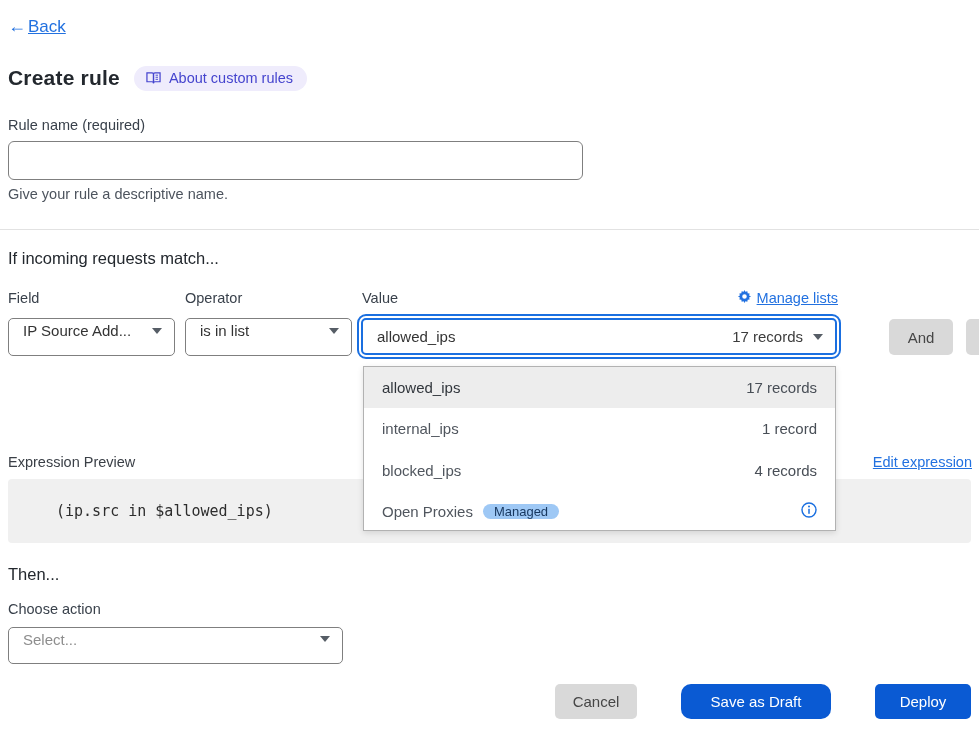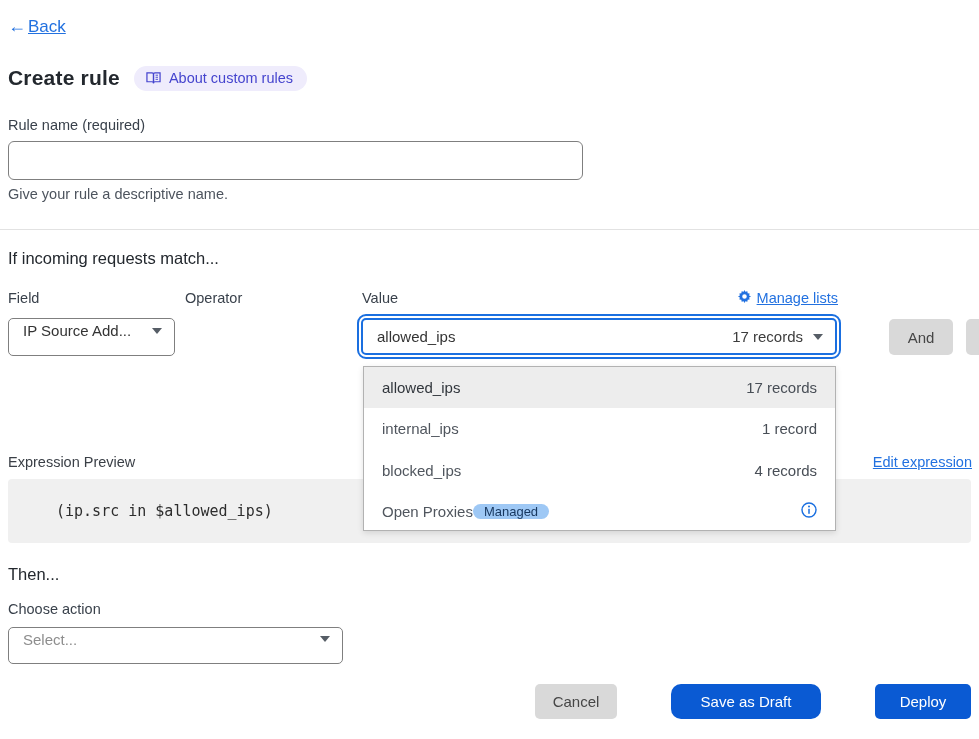--- a/index.html
+++ b/index.html
@@ -55,33 +55,33 @@
   .btn-gray { background:#d9d9d9; color:#464646; }
   .btn-blue { background:#0a5ad3; color:#ffffff; }
 
   
   .dropdown { position:absolute; left:363px; top:366px; width:473px; height:165px; background:#fff;
               border:1px solid #b2b2b2; box-shadow:0 2px 6px rgba(0,0,0,.12); z-index:10; }
   .dd-row { height:41.25px; display:flex; align-items:center; justify-content:space-between;
             padding:0 18px; font-size:15px; color:#50565e; cursor:pointer; }
   .dd-row.selected { background:#ededed; color:#31363c; }
   .dd-row .meta { color:#484e56; }
-  .dd-name-wrap { display:flex; align-items:center; }
+  .dd-name-wrap { display:flex; align-items:center; gap:10px; }
   .managed-pill { background:#9ec8f5; color:#17375f; border-radius:11px; padding:0 11px;
                   font-size:13px; }
 
   
   .expr-label { position:absolute; left:8px; top:454px; font-size:14.5px; color:#3a3f46; }
   .edit-expr { position:absolute; top:454px; right:7px; font-size:14.5px; }
   .expr-box { position:absolute; left:8px; top:479px; width:963px; height:64px; background:#f0f0f0;
               border-radius:4px; display:flex; align-items:center; padding-left:16px; }
   .expr-code { font-family:"DejaVu Sans Mono", monospace; font-size:15px; color:#2d2d2d;margin-left:32px; }
 
   
-  .footer-btns { position:absolute; top:684px; right:8px; display:flex; gap:10px; }
+  .footer-btns { position:absolute; top:684px; right:8px; display:flex; }
   .footer-btns .btn { height:35px; }
 </style>
 </head>
 <body>
 
 <div class="page">
 
   <div class="back">
     <span class="arrow">←</span>
     <a class="link">Back</a>
@@ -120,20 +120,24 @@
       </svg>
     </span>
     <a class="link">Manage lists</a>
   </div>
 
   <div class="select" style="left:8px; top:318px; width:167px; height:38px;">
     <span>IP Source Add...</span>
     <span class="caret"></span>
   </div>
 
+  <div class="select" style="left:185px; top:318px; width:167px; height:38px;">
+    <span>is in list</span>
+    <span class="caret"></span>
+  </div>
 
   <div class="value-wrap">
     <div class="value-select">
       <span>allowed_ips</span>
       <span class="value-right">
         <span>17 records</span>
         <span class="caret"></span>
       </span>
     </div>
   </div>

